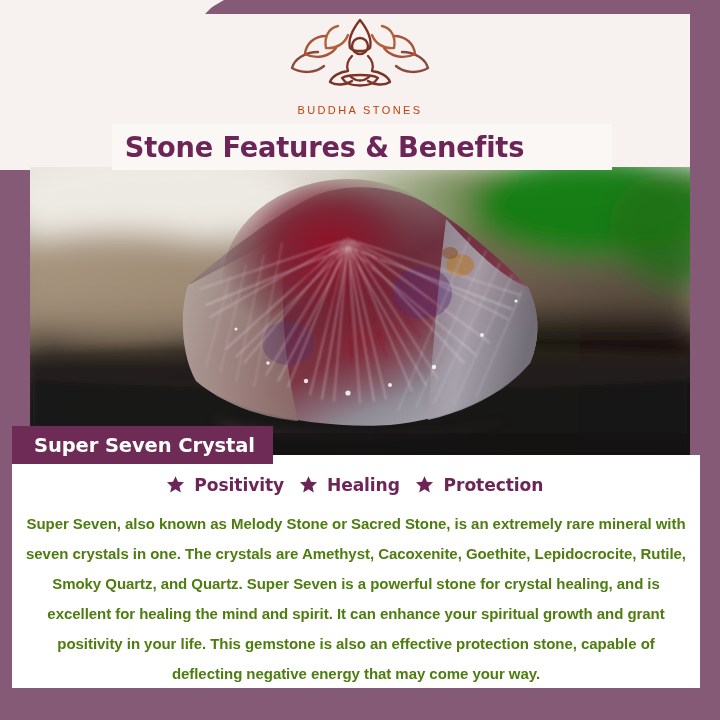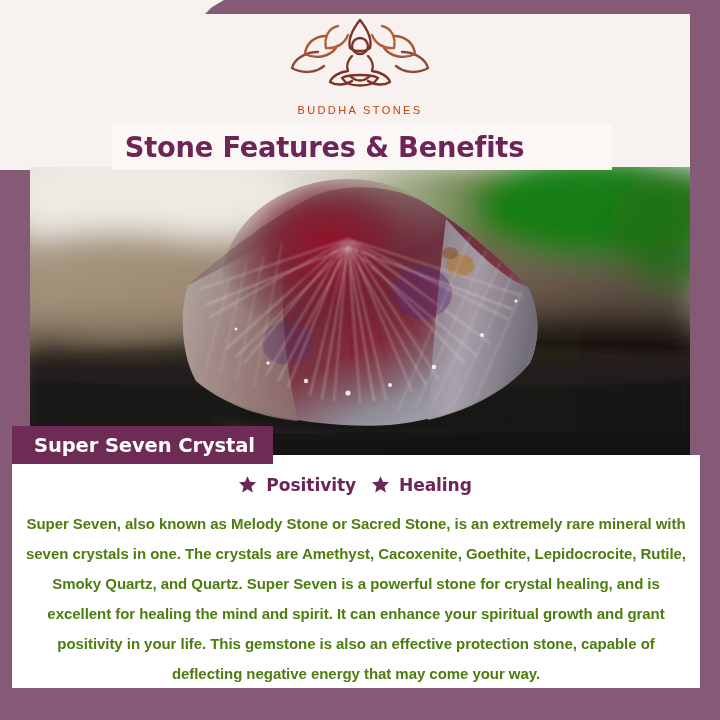--- a/index.html
+++ b/index.html
@@ -456,19 +456,27 @@
       <div class="benefit">
         <span>
           <svg class="star" viewBox="0 0 24 24" xmlns="http://www.w3.org/2000/svg">
             <polygon points="12,1.5 15.1,8.6 22.8,9.3 17,14.4 18.7,22 12,18 5.3,22 7,14.4 1.2,9.3 8.9,8.6" fill="#6d2558"></polygon>
           </svg>
         </span>
         <span class="benefit-label">Healing</span>
       </div>
 
 
+      <div class="benefit">
+        <span>
+          <svg class="star" viewBox="0 0 24 24" xmlns="http://www.w3.org/2000/svg">
+            <polygon points="12,1.5 15.1,8.6 22.8,9.3 17,14.4 18.7,22 12,18 5.3,22 7,14.4 1.2,9.3 8.9,8.6" fill="#6d2558"></polygon>
+          </svg>
+        </span>
+        <span class="benefit-label">Protection</span>
+      </div>
 
     </div>
 
     <p class="paragraph">Super Seven, also known as Melody Stone or Sacred Stone, is an extremely rare mineral with seven crystals in one. The crystals are Amethyst, Cacoxenite, Goethite, Lepidocrocite, Rutile, Smoky Quartz, and Quartz. Super Seven is a powerful stone for crystal healing, and is excellent for healing the mind and spirit. It can enhance your spiritual growth and grant positivity in your life. This gemstone is also an effective protection stone, capable of deflecting negative energy that may come your way.</p>
   </div>
 
 </div>
 
 </body></html>

